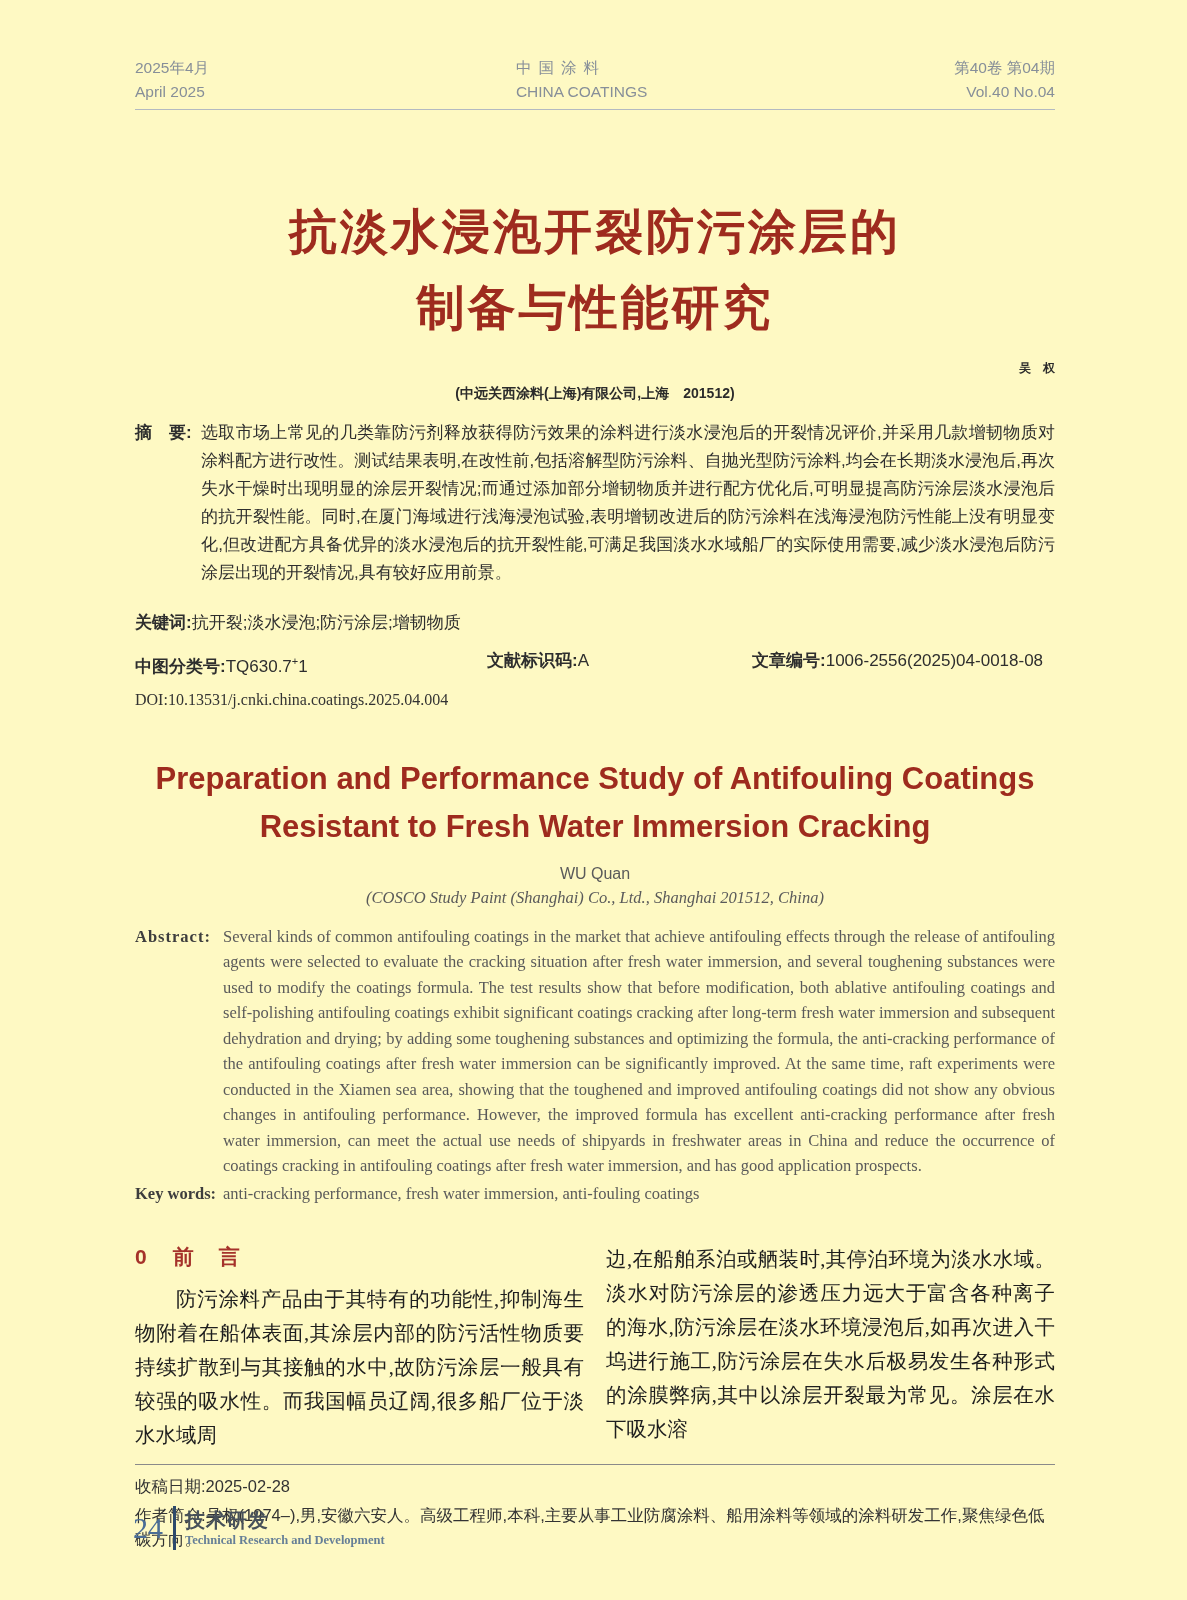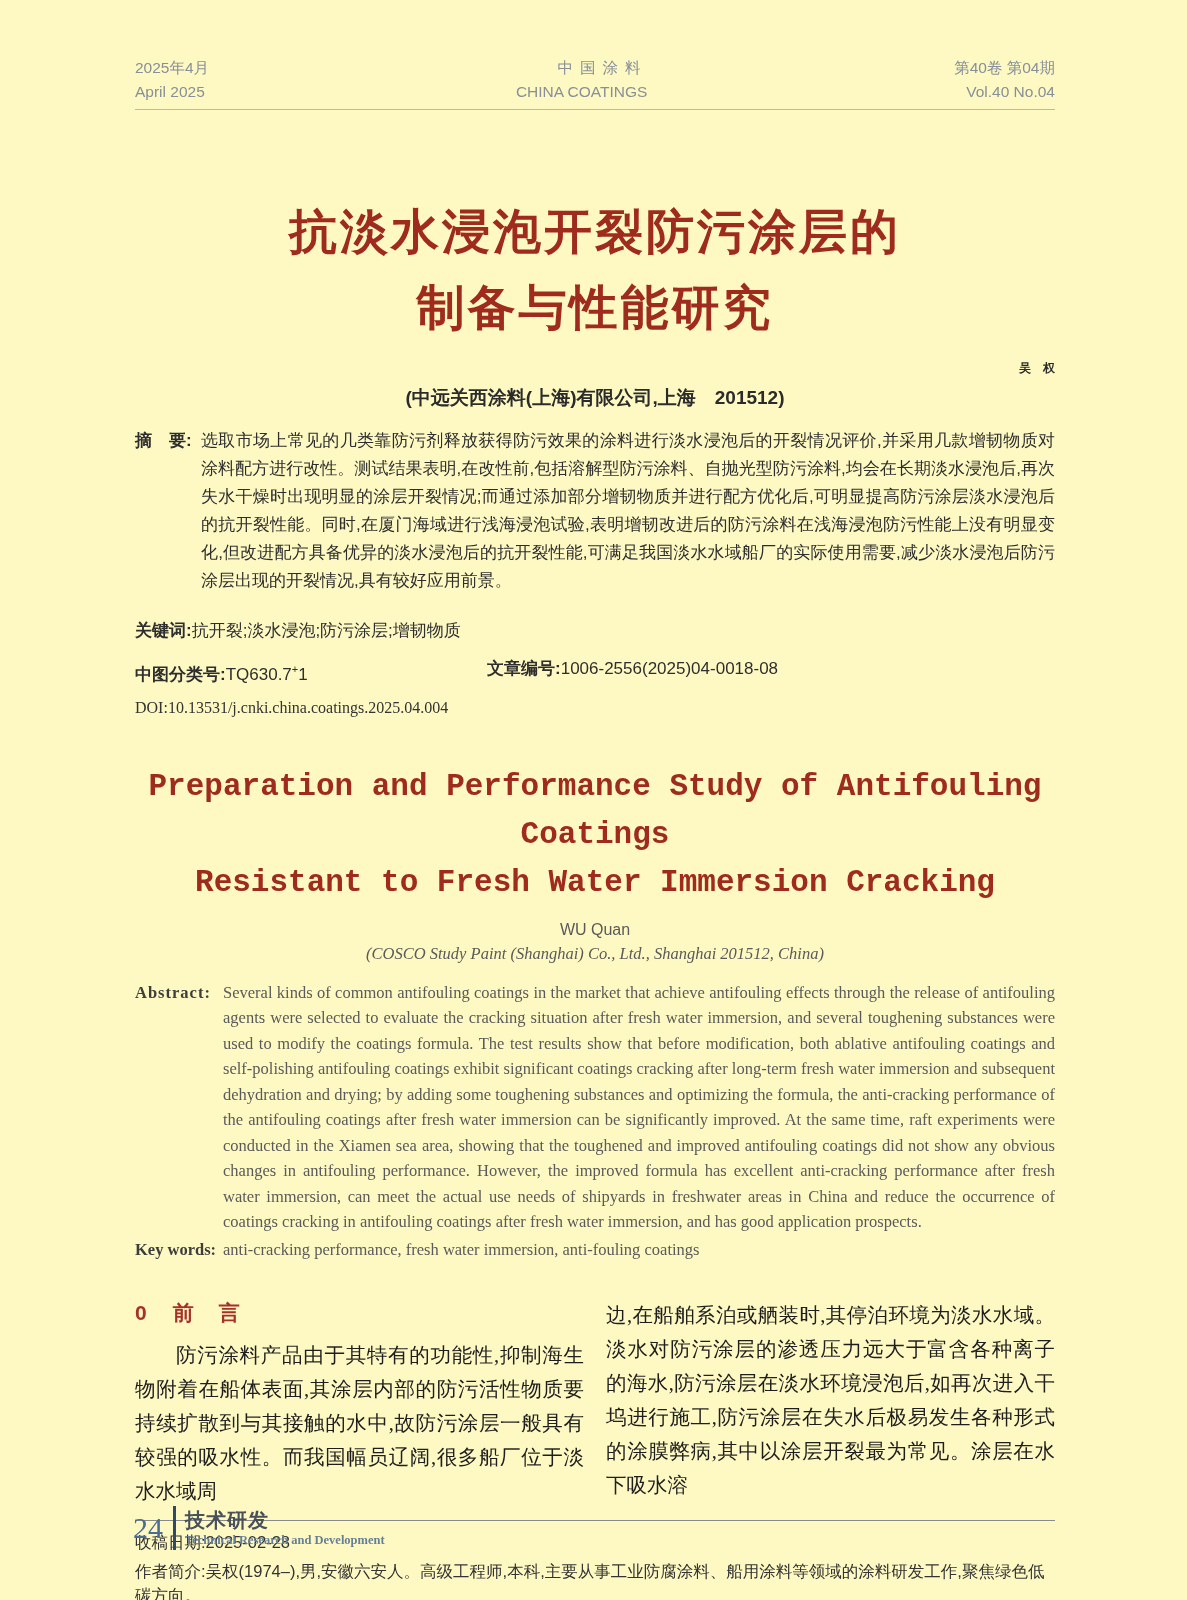--- a/index.html
+++ b/index.html
@@ -6,49 +6,49 @@
   .page{
     width:1187px;height:1600px;background:#fef9c3;position:relative;
     font-family:"Liberation Sans","DejaVu Sans",sans-serif;color:#212121;
     margin:0 auto;overflow:hidden;box-sizing:border-box;
   }
   .content{position:absolute;left:135px;top:0;width:920px;}
   
   .jheader{display:flex;justify-content:space-between;margin-top:56px;
     color:var(--header-gray);font-size:15.5px;line-height:24px;}
   .jh-col{white-space:nowrap;}
-  .jh-col.center{text-align:right;}
+  .jh-col.center{text-align:left;}
   .jh-col.right{text-align:right;}
   .jcn{letter-spacing:7px;}
   .header-rule{border-bottom:1px solid #b3bac1;margin-top:5px;}
   
   .title-cn{margin:84px 0 0 0;text-align:center;color:var(--red);
     font-size:48px;font-weight:bold;line-height:76px;letter-spacing:3px;}
   .title-cn .tl{display:block;}
   .author-cn{margin-top:14px;text-align:right;font-size:12px;font-weight:bold;color:#2b2b2b;}
-  .affil-cn{margin-top:8px;text-align:center;font-size:19px;font-weight:bold;color:#2b2b2b;}
+  .affil-cn{margin-top:8px;text-align:center;font-size:14px;font-weight:bold;color:#2b2b2b;}
   
   .hang{display:flex;align-items:flex-start;}
   .hang-label{flex:none;font-weight:bold;}
   .hang-text{flex:1;text-align:justify;}
   .abstract-cn{margin-top:16px;font-size:17px;line-height:28px;color:#2e2e2e;}
   .abstract-cn .hang-label{width:66px;}
   .keywords-cn{margin-top:22px;font-size:17px;line-height:28px;color:#2e2e2e;}
   
   .meta-row{display:flex;margin-top:10px;font-size:17px;line-height:28px;color:#2e2e2e;}
   .meta-item .b{font-weight:bold;}
   .m1{width:352px;}
   .m2{width:265px;}
   .m3{flex:1;}
   sup{font-size:11px;}
   .doi{margin-top:8px;font-family:"Liberation Serif","DejaVu Serif",serif;
     font-size:16px;color:#333;line-height:22px;}
   
   .title-en{margin:44px 0 10px 0;text-align:center;color:var(--red);
-    font-family:Liberation Mono, monospace;
+    font-family:Liberation Sans, sans-serif;
     font-size:31px;font-weight:bold;line-height:48px;}
   .title-en .tl{display:block;}
   .author-en{margin-top:14px;text-align:center;font-size:16px;color:#5a5a5a;}
   .affil-en{margin-top:5px;text-align:center;font-size:16.5px;color:#5a5a5a;
     font-style:italic;font-family:"Liberation Serif","DejaVu Serif",serif;}
   .abstract-en{margin-top:16px;font-family:"Liberation Serif","DejaVu Serif",serif;
     font-size:16.5px;line-height:25.5px;color:#5a5a5a;}
   .abstract-en .hang-label{width:88px;color:#3d3d3d;letter-spacing:1px;}
   .keywords-en{margin-top:2px;font-family:"Liberation Serif","DejaVu Serif",serif;
     font-size:16.5px;line-height:25.5px;color:#5a5a5a;}
@@ -114,20 +114,23 @@
 
     <div class="hang keywords-cn">
       <span class="hang-label">关键词:</span>
       <span class="hang-text">抗开裂;淡水浸泡;防污涂层;增韧物质</span>
     </div>
 
     <div class="meta-row">
       <div class="meta-item m1">
         <span class="b">中图分类号:</span><span>TQ630.7</span><sup>+</sup><span>1</span>
       </div>
+      <div class="meta-item m2">
+        <span class="b">文献标识码:</span><span>A</span>
+      </div>
       <div class="meta-item m3">
         <span class="b">文章编号:</span><span>1006-2556(2025)04-0018-08</span>
       </div>
     </div>
     <div class="doi">DOI:10.13531/j.cnki.china.coatings.2025.04.004</div>
 
     <h2 class="title-en">
       <span class="tl">Preparation and Performance Study of Antifouling Coatings</span>
       <span class="tl">Resistant to Fresh Water Immersion Cracking</span>
     </h2>

